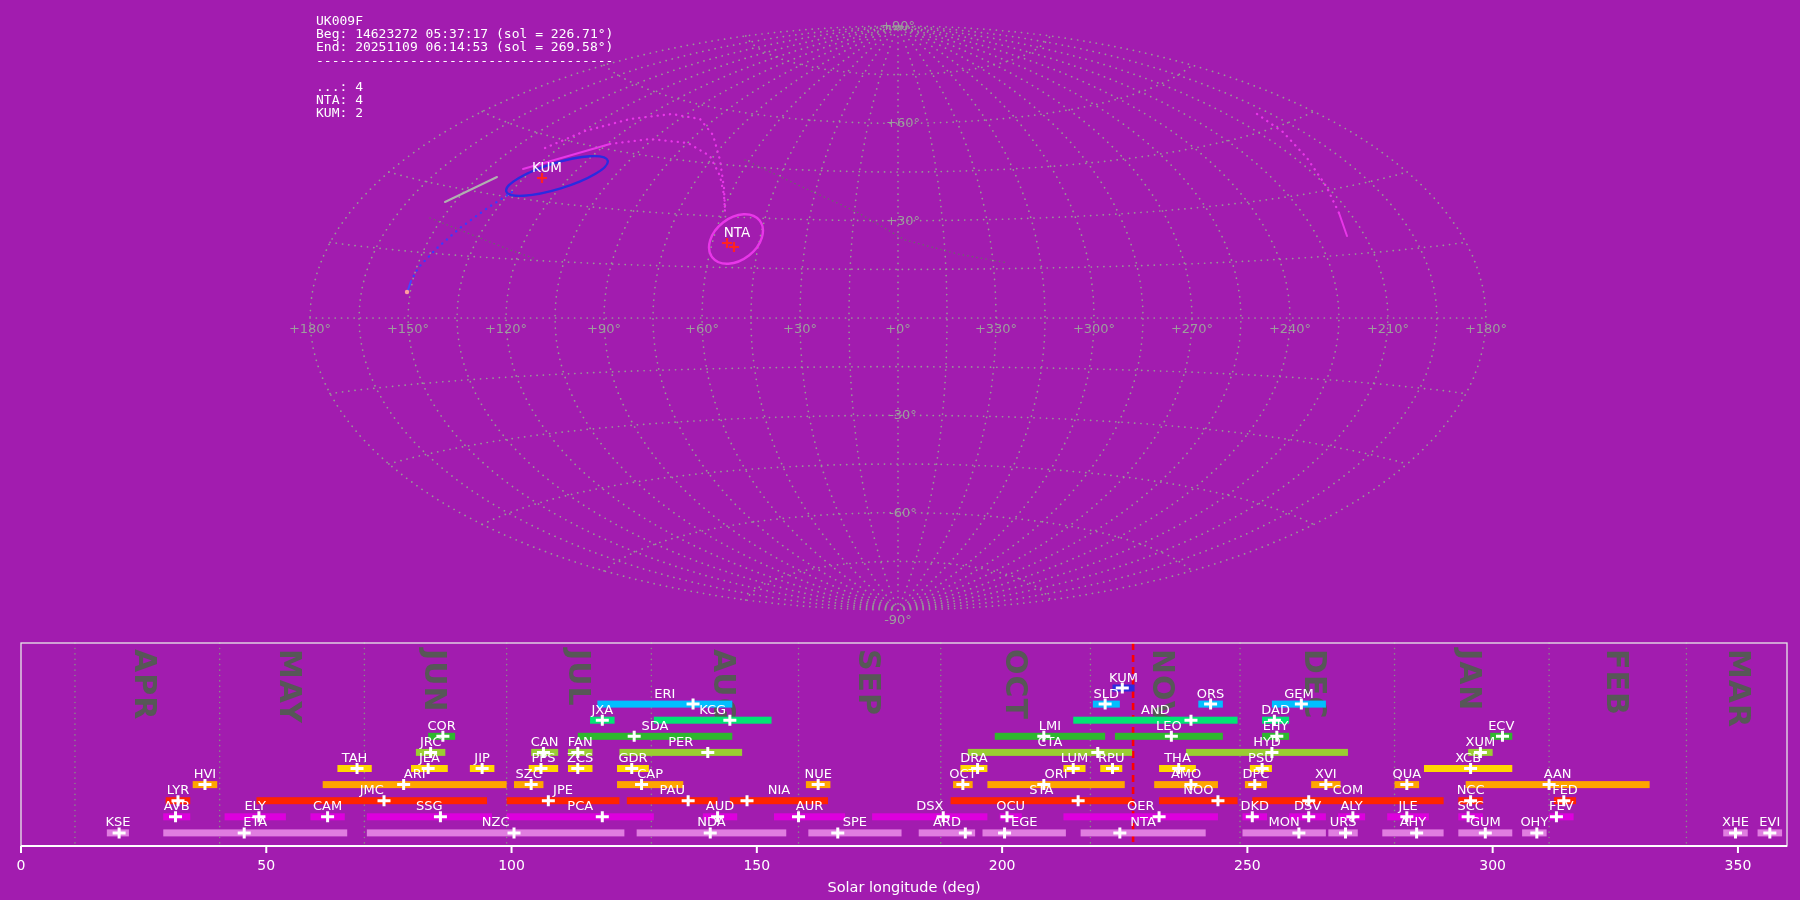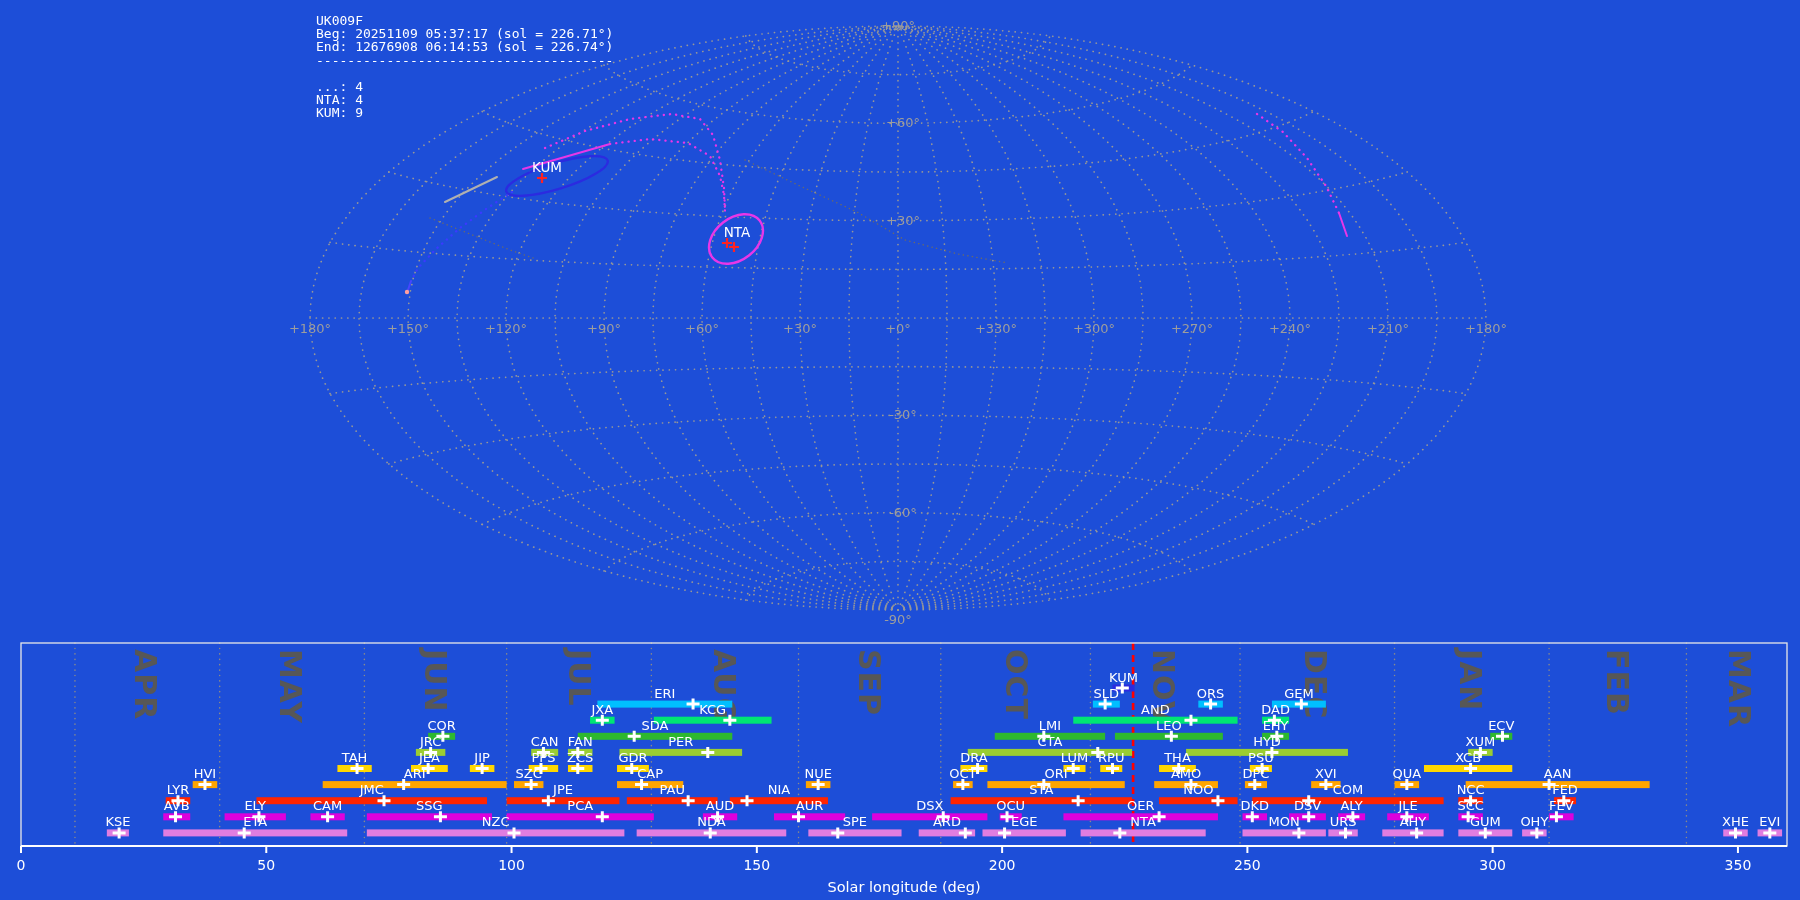--- a/index.html
+++ b/index.html
@@ -1,37 +1,37 @@
 <!DOCTYPE html>
 <html><head>
 <meta charset="utf-8">
 <style>
   html,body{margin:0;padding:0;background:#000;}
-  .screen{position:relative;width:1800px;height:900px;background:#1d4ed8;overflow:hidden;
+  .screen{position:relative;width:1800px;height:900px;background:#a21caf;overflow:hidden;
           font-family:"DejaVu Sans",sans-serif;}
   .header{position:absolute;left:316px;top:14px;color:#fff;
           font-family:"DejaVu Sans Mono",monospace;font-size:13px;}
   .hline{height:13.2px;line-height:13.2px;white-space:pre;}
   svg{position:absolute;left:0;display:block;}
   #sky{top:0;}
   #timeline{top:640px;}
 </style>
 </head>
 <body>
 
 <div class="screen">
   <div class="header">
     <div class="hline">UK009F</div>
-    <div class="hline">Beg: 20251109 05:37:17 (sol = 226.71°)</div>
-    <div class="hline">End: 12676908 06:14:53 (sol = 226.74°)</div>
+    <div class="hline">Beg: 14623272 05:37:17 (sol = 226.71°)</div>
+    <div class="hline">End: 20251109 06:14:53 (sol = 269.58°)</div>
     <div class="hline">--------------------------------------</div>
     <div class="hline"></div>
     <div class="hline">...: 4</div>
     <div class="hline">NTA: 4</div>
-    <div class="hline">KUM: 9</div>
+    <div class="hline">KUM: 2</div>
   </div>
 
   <svg id="sky" width="1800" height="640" viewBox="0 0 1800 640">
       <g stroke="#979797" stroke-width="1.7" fill="none" stroke-dasharray="0.1 6.2" stroke-linecap="round">
         <path d="M898.0,610.0 L 867.2,609.6 L 836.5,608.4 L 806.0,606.4 L 775.7,603.6 L 745.8,600.1 L 716.3,595.7 L 687.3,590.6 L 658.8,584.8 L 631.1,578.2 L 604.0,570.9 L 577.8,562.9 L 552.4,554.2 L 528.0,544.9 L 504.6,535.0 L 482.2,524.5 L 461.0,513.4 L 441.0,501.8 L 422.3,489.6 L 404.9,477.0 L 388.8,464.0 L 374.1,450.6 L 360.8,436.8 L 349.1,422.6 L 338.8,408.2 L 330.0,393.6 L 322.8,378.7 L 317.2,363.7 L 313.2,348.5 L 310.8,333.3 L 310.0,318.0 L 310.8,302.7 L 313.2,287.5 L 317.2,272.3 L 322.8,257.3 L 330.0,242.4 L 338.8,227.8 L 349.1,213.4 L 360.8,199.2 L 374.1,185.4 L 388.8,172.0 L 404.9,159.0 L 422.3,146.4 L 441.0,134.2 L 461.0,122.6 L 482.2,111.5 L 504.6,101.0 L 528.0,91.1 L 552.4,81.8 L 577.8,73.1 L 604.0,65.1 L 631.1,57.8 L 658.8,51.2 L 687.3,45.4 L 716.3,40.3 L 745.8,35.9 L 775.7,32.4 L 806.0,29.6 L 836.5,27.6 L 867.2,26.4 L 898.0,26.0"></path>
         <path d="M898.0,610.0 L 867.6,608.3 L 837.6,605.9 L 808.0,602.7 L 778.8,598.8 L 750.3,594.1 L 722.3,588.8 L 695.1,582.8 L 668.6,576.1 L 642.9,568.8 L 618.0,560.9 L 594.1,552.4 L 571.1,543.3 L 549.2,533.8 L 528.2,523.7 L 508.4,513.2 L 489.6,502.2 L 472.1,490.8 L 455.7,479.0 L 440.5,466.8 L 426.5,454.3 L 413.8,441.6 L 402.4,428.5 L 392.3,415.2 L 383.5,401.7 L 376.0,388.1 L 369.9,374.2 L 365.1,360.3 L 361.7,346.2 L 359.7,332.1 L 359.0,318.0 L 359.7,303.9 L 361.7,289.8 L 365.1,275.7 L 369.9,261.8 L 376.0,247.9 L 383.5,234.3 L 392.3,220.8 L 402.4,207.5 L 413.8,194.4 L 426.5,181.7 L 440.5,169.2 L 455.7,157.0 L 472.1,145.2 L 489.6,133.8 L 508.4,122.8 L 528.2,112.3 L 549.2,102.2 L 571.1,92.7 L 594.1,83.6 L 618.0,75.1 L 642.9,67.2 L 668.6,59.9 L 695.1,53.2 L 722.3,47.2 L 750.3,41.9 L 778.8,37.2 L 808.0,33.3 L 837.6,30.1 L 867.6,27.7 L 898.0,26.0"></path>
         <path d="M898.0,610.0 L 868.5,607.1 L 839.6,603.5 L 811.4,599.2 L 783.8,594.2 L 757.0,588.6 L 730.9,582.4 L 705.7,575.6 L 681.3,568.2 L 657.8,560.3 L 635.3,552.0 L 613.7,543.1 L 593.1,533.8 L 573.5,524.0 L 554.9,513.9 L 537.4,503.4 L 520.9,492.6 L 505.5,481.4 L 491.2,470.0 L 478.0,458.2 L 465.9,446.3 L 455.0,434.1 L 445.1,421.7 L 436.5,409.1 L 428.9,396.4 L 422.5,383.5 L 417.3,370.5 L 413.2,357.5 L 410.3,344.4 L 408.6,331.2 L 408.0,318.0 L 408.6,304.8 L 410.3,291.6 L 413.2,278.5 L 417.3,265.5 L 422.5,252.5 L 428.9,239.6 L 436.5,226.9 L 445.1,214.3 L 455.0,201.9 L 465.9,189.7 L 478.0,177.8 L 491.2,166.0 L 505.5,154.6 L 520.9,143.4 L 537.4,132.6 L 554.9,122.1 L 573.5,112.0 L 593.1,102.2 L 613.7,92.9 L 635.3,84.0 L 657.8,75.7 L 681.3,67.8 L 705.7,60.4 L 730.9,53.6 L 757.0,47.4 L 783.8,41.8 L 811.4,36.8 L 839.6,32.5 L 868.5,28.9 L 898.0,26.0"></path>
         <path d="M898.0,610.0 L 869.9,605.9 L 842.6,601.2 L 816.1,595.9 L 790.4,590.0 L 765.6,583.5 L 741.7,576.6 L 718.7,569.1 L 696.6,561.2 L 675.4,552.8 L 655.2,544.1 L 635.9,534.9 L 617.6,525.4 L 600.3,515.6 L 584.0,505.5 L 568.6,495.1 L 554.2,484.4 L 540.8,473.5 L 528.4,462.3 L 517.0,451.0 L 506.6,439.5 L 497.2,427.8 L 488.7,415.9 L 481.3,404.0 L 474.8,391.9 L 469.4,379.7 L 464.9,367.5 L 461.5,355.2 L 459.0,342.8 L 457.5,330.4 L 457.0,318.0 L 457.5,305.6 L 459.0,293.2 L 461.5,280.8 L 464.9,268.5 L 469.4,256.3 L 474.8,244.1 L 481.3,232.0 L 488.7,220.1 L 497.2,208.2 L 506.6,196.5 L 517.0,185.0 L 528.4,173.7 L 540.8,162.5 L 554.2,151.6 L 568.6,140.9 L 584.0,130.5 L 600.3,120.4 L 617.6,110.6 L 635.9,101.1 L 655.2,91.9 L 675.4,83.2 L 696.6,74.8 L 718.7,66.9 L 741.7,59.4 L 765.6,52.5 L 790.4,46.0 L 816.1,40.1 L 842.6,34.8 L 869.9,30.1 L 898.0,26.0"></path>
         <path d="M898.0,610.0 L 871.8,604.8 L 846.5,599.1 L 822.1,592.9 L 798.6,586.1 L 776.1,578.9 L 754.5,571.3 L 733.8,563.3 L 714.0,554.9 L 695.2,546.2 L 677.3,537.2 L 660.4,527.8 L 644.3,518.2 L 629.2,508.4 L 615.0,498.3 L 601.6,488.0 L 589.2,477.4 L 577.6,466.8 L 567.0,455.9 L 557.2,444.9 L 548.2,433.8 L 540.2,422.5 L 533.0,411.2 L 526.6,399.7 L 521.2,388.2 L 516.5,376.6 L 512.7,365.0 L 509.8,353.3 L 507.7,341.5 L 506.4,329.8 L 506.0,318.0 L 506.4,306.2 L 507.7,294.5 L 509.8,282.7 L 512.7,271.0 L 516.5,259.4 L 521.2,247.8 L 526.6,236.3 L 533.0,224.8 L 540.2,213.5 L 548.2,202.2 L 557.2,191.1 L 567.0,180.1 L 577.6,169.2 L 589.2,158.6 L 601.6,148.0 L 615.0,137.7 L 629.2,127.6 L 644.3,117.8 L 660.4,108.2 L 677.3,98.8 L 695.2,89.8 L 714.0,81.1 L 733.8,72.7 L 754.5,64.7 L 776.1,57.1 L 798.6,49.9 L 822.1,43.1 L 846.5,36.9 L 871.8,31.2 L 898.0,26.0"></path>
         <path d="M898.0,610.0 L 874.1,603.8 L 851.1,597.2 L 829.1,590.1 L 808.1,582.7 L 788.1,574.8 L 768.9,566.7 L 750.7,558.2 L 733.4,549.5 L 716.9,540.5 L 701.3,531.2 L 686.6,521.7 L 672.8,512.0 L 659.7,502.2 L 647.5,492.1 L 636.1,481.9 L 625.5,471.6 L 615.6,461.1 L 606.5,450.6 L 598.2,439.9 L 590.6,429.1 L 583.8,418.2 L 577.7,407.3 L 572.4,396.2 L 567.8,385.2 L 563.9,374.0 L 560.7,362.9 L 558.2,351.7 L 556.4,340.5 L 555.4,329.2 L 555.0,318.0 L 555.4,306.8 L 556.4,295.5 L 558.2,284.3 L 560.7,273.1 L 563.9,262.0 L 567.8,250.8 L 572.4,239.8 L 577.7,228.7 L 583.8,217.8 L 590.6,206.9 L 598.2,196.1 L 606.5,185.4 L 615.6,174.9 L 625.5,164.4 L 636.1,154.1 L 647.5,143.9 L 659.7,133.8 L 672.8,124.0 L 686.6,114.3 L 701.3,104.8 L 716.9,95.5 L 733.4,86.5 L 750.7,77.8 L 768.9,69.3 L 788.1,61.2 L 808.1,53.3 L 829.1,45.9 L 851.1,38.8 L 874.1,32.2 L 898.0,26.0"></path>

